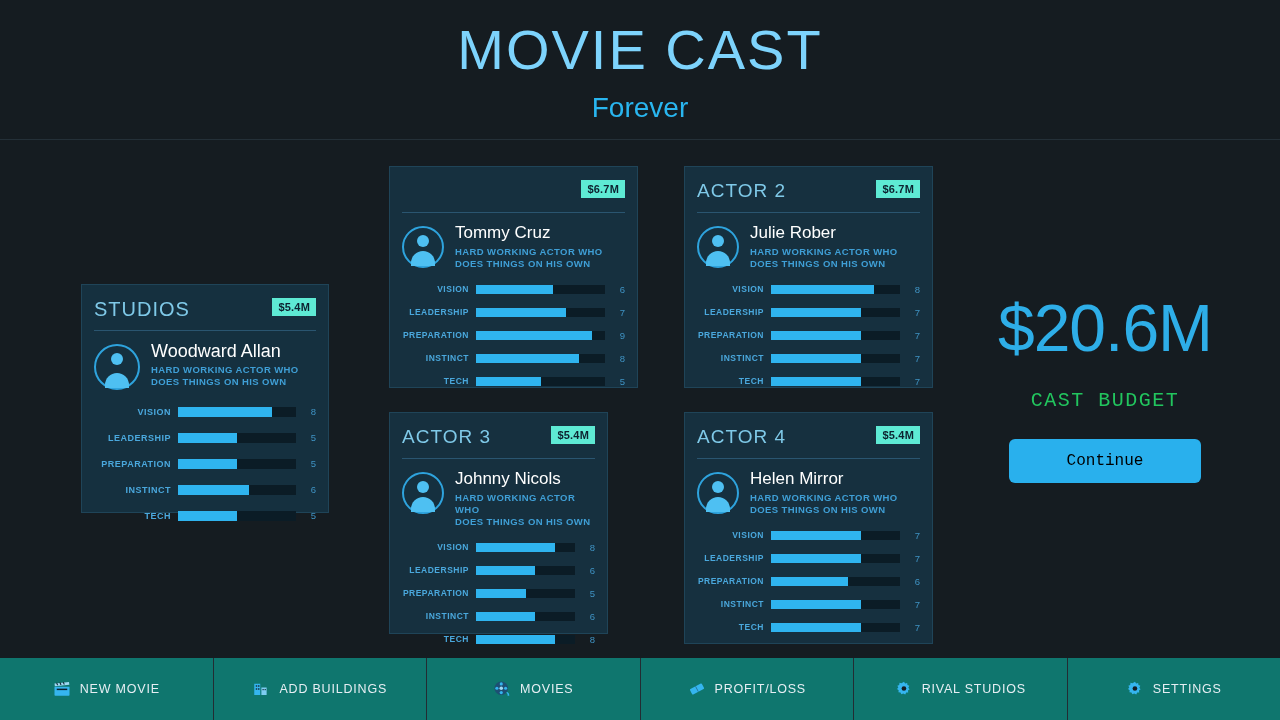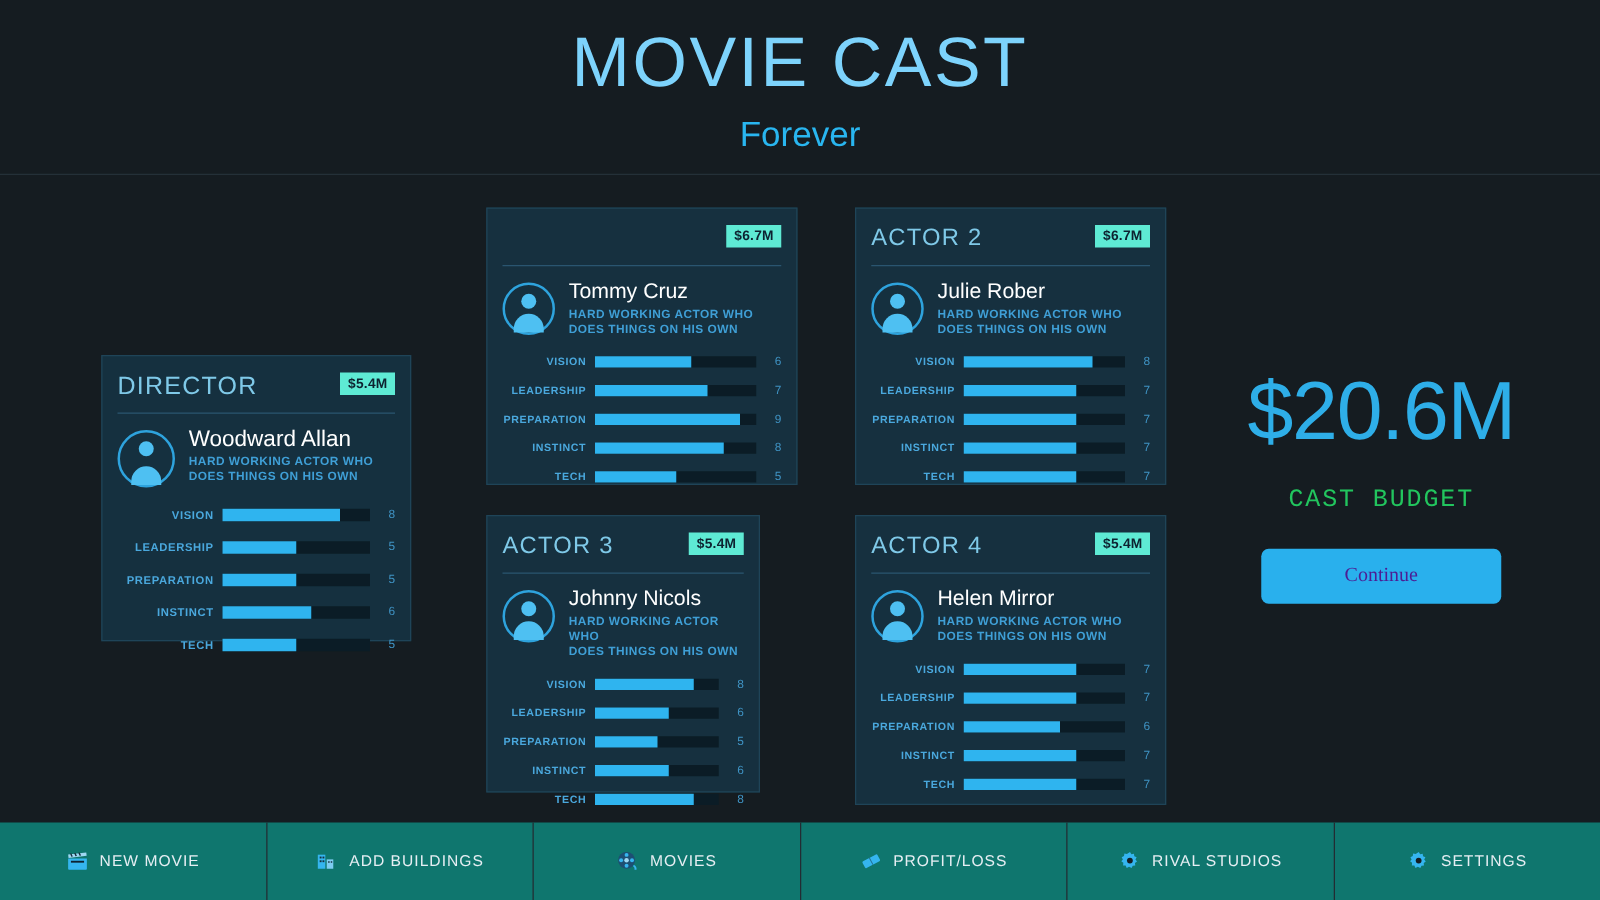--- a/index.html
+++ b/index.html
@@ -114,22 +114,22 @@
     font-size: 66px; color: #2eaee8; font-weight: 400; line-height: 1;
     letter-spacing: -1px;
   }
   .budget-label {
     margin-top: 28px; font-size: 20px; color: #22c55e;
     letter-spacing: 1.5px; font-weight: 400; font-family: Liberation Mono, monospace;
   }
   .continue-btn {
     display: block; margin: 27px auto 0 auto;
     width: 192px; height: 44px; border: none; border-radius: 6px;
-    background: #29b0ed; color: #4c1d95;
-    font-size: 16px; font-family: Liberation Serif, serif;
+    background: #29b0ed; color: #000000;
+    font-size: 16px; font-family: Liberation Mono, monospace;
     cursor: pointer;
   }
 
   
   .navbar {
     position: absolute; left: 0; bottom: 0; width: 1280px; height: 62px;
     background: #0f766e; display: flex;
   }
   .nav-item {
     flex: 1 1 0; display: flex; align-items: center; justify-content: center;
@@ -146,21 +146,21 @@
 
 <div id="app">
 
   <div class="header">
     <div class="header-title">MOVIE CAST</div>
     <div class="header-subtitle">Forever</div>
   </div>
 
   <div class="card director">
     <div class="card-head">
-      <div class="card-role">DIRECTOR</div>
+      <div class="card-role">STUDIOS</div>
       <div class="card-price">$5.4M</div>
     </div>
     <div class="card-person">
       <div class="avatar">
         <div class="head"></div>
         <div class="body"></div>
       </div>
       <div>
         <div class="person-name">Woodward Allan</div>
         <div class="person-desc">HARD WORKING ACTOR WHO</div>

